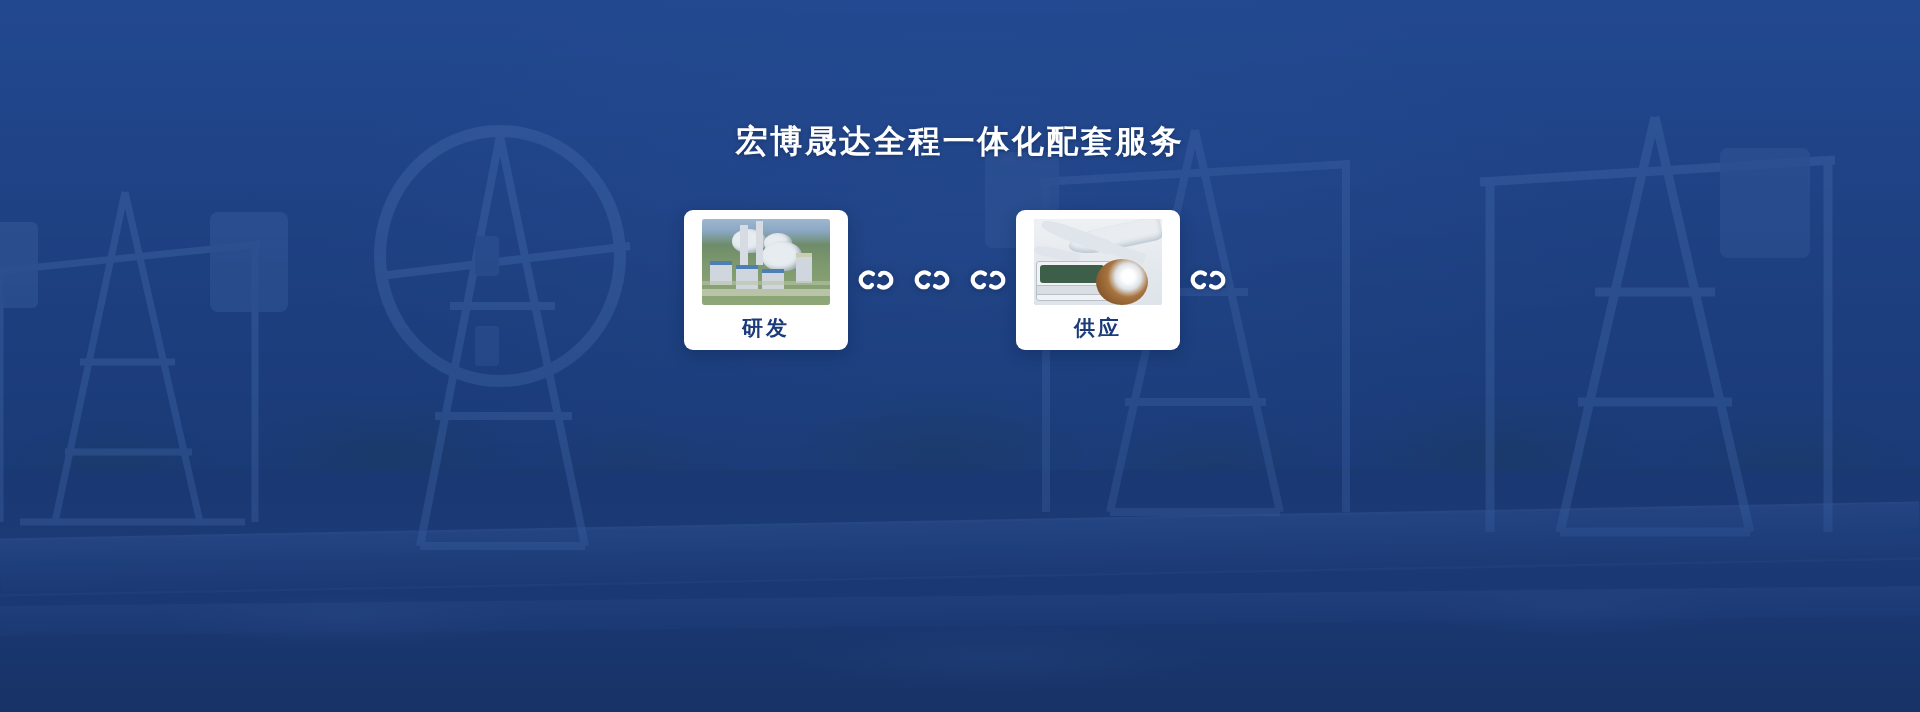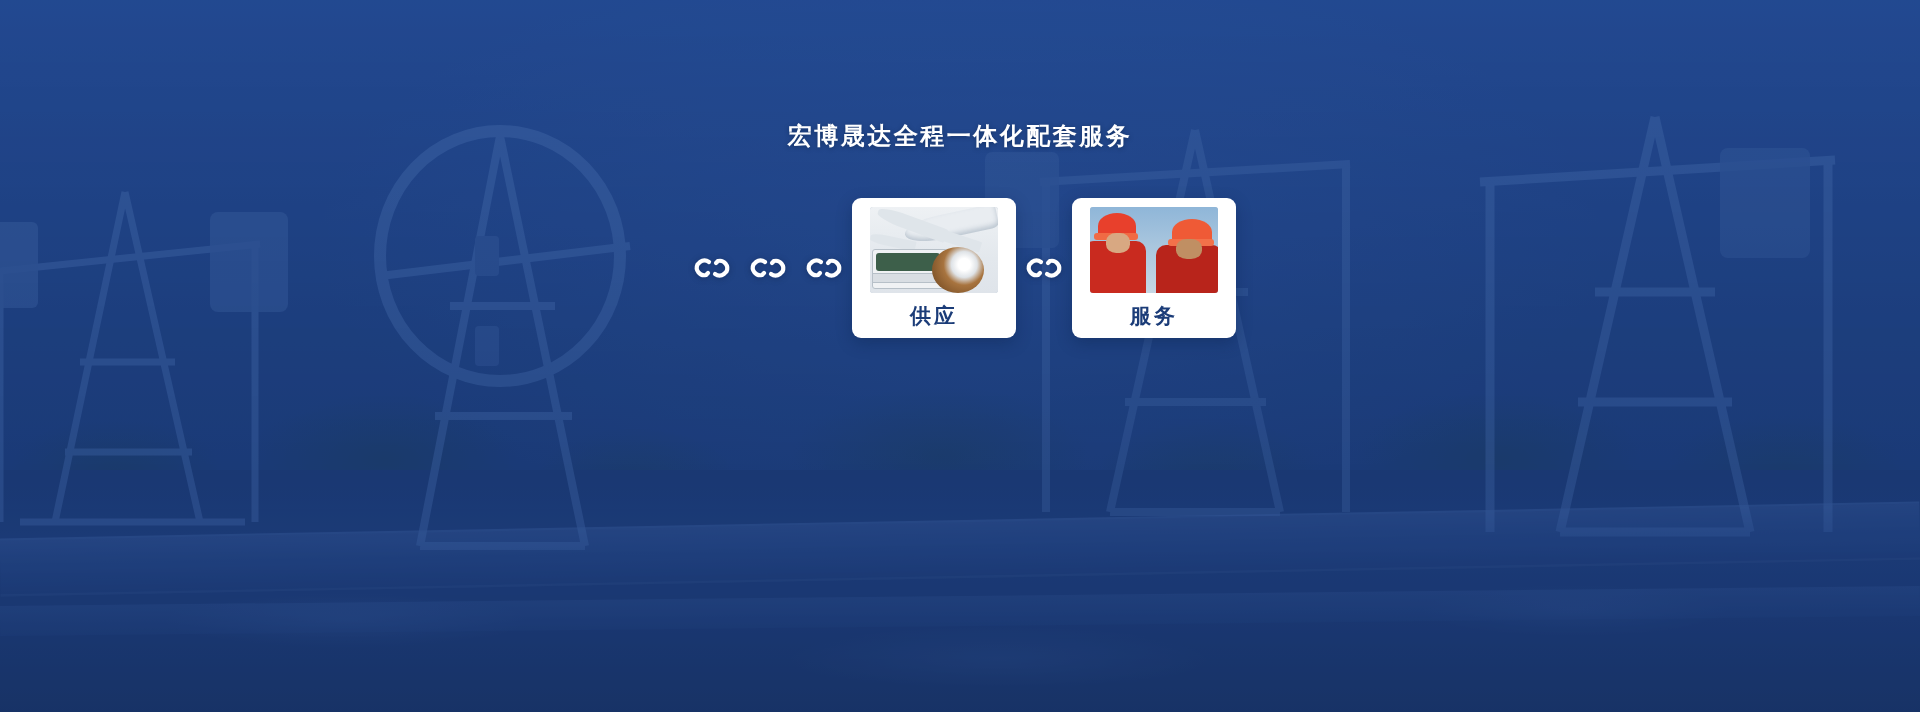--- a/index.html
+++ b/index.html
@@ -87,21 +87,21 @@
   }
 
   
   .content{
     position:relative;z-index:6;width:1920px;height:712px;
     display:flex;flex-direction:column;align-items:center;
   }
 
   .subtitle{
     margin-top:120px;
-    font-size:24px;font-weight:bold;color:#ffffff;
+    font-size:32px;font-weight:bold;color:#ffffff;
     letter-spacing:2.5px;
     text-shadow:0 1px 4px rgba(10,32,70,.55);
     white-space:nowrap;
   }
 
   .title{
     margin-top:20px;
     font-size:66px;font-weight:bold;color:#ffffff;
     letter-spacing:3px;line-height:1.05;
     text-shadow:0 2px 10px rgba(8,28,64,.45);
@@ -243,20 +243,38 @@
     <div class="bg-tint"></div>
     <div class="bg-tint2"></div>
   </div>
 
   <div class="content">
 
     <div class="subtitle">宏博晟达全程一体化配套服务</div>
 
     <div class="chain">
 
+      <div class="card">
+        <div class="card-thumb">
+          <div class="sc-plant">
+            <div class="dome" style="left:30px;top:10px;width:34px;height:24px;"></div>
+            <div class="dome" style="left:62px;top:14px;width:28px;height:20px;"></div>
+            <div class="dome" style="left:60px;top:22px;width:40px;height:30px;"></div>
+            <div class="stack" style="left:38px;top:6px;width:8px;height:40px;"></div>
+            <div class="stack" style="left:54px;top:2px;width:7px;height:44px;"></div>
+            <div class="blk" style="left:8px;top:42px;width:22px;height:20px;"></div>
+            <div class="blk" style="left:34px;top:46px;width:22px;height:20px;"></div>
+            <div class="blk" style="left:60px;top:50px;width:22px;height:20px;"></div>
+            <div class="blk" style="left:94px;top:34px;width:16px;height:26px;border-top-color:#c9cfae;"></div>
+            <div class="road" style="left:0;top:70px;width:128px;height:7px;"></div>
+            <div class="road" style="left:0;top:62px;width:128px;height:4px;opacity:.6;"></div>
+          </div>
+        </div>
+        <div class="card-label">研发</div>
+      </div>
 
       <div class="link-icon">
         <svg width="40" height="26" viewBox="0 0 40 26">
           <g fill="none" stroke="#ffffff" stroke-width="4.2" stroke-linecap="round">
             <path d="M17 7 A7.5 7.5 0 0 0 8 7 L5.5 9.5 A7.5 7.5 0 0 0 14 20 L16 18"></path>
             <path d="M23 19 A7.5 7.5 0 0 0 32 19 L34.5 16.5 A7.5 7.5 0 0 0 26 6 L24 8"></path>
           </g>
         </svg>
       </div>
 
@@ -300,32 +318,16 @@
 
       <div class="link-icon">
         <svg width="40" height="26" viewBox="0 0 40 26">
           <g fill="none" stroke="#ffffff" stroke-width="4.2" stroke-linecap="round">
             <path d="M17 7 A7.5 7.5 0 0 0 8 7 L5.5 9.5 A7.5 7.5 0 0 0 14 20 L16 18"></path>
             <path d="M23 19 A7.5 7.5 0 0 0 32 19 L34.5 16.5 A7.5 7.5 0 0 0 26 6 L24 8"></path>
           </g>
         </svg>
       </div>
 
-      <div class="card">
-        <div class="card-thumb">
-          <div class="sc-work">
-            <div class="body" style="left:-6px;top:34px;width:62px;height:52px;"></div>
-            <div class="helmet" style="left:8px;top:6px;width:38px;height:26px;"></div>
-            <div class="brim" style="left:4px;top:26px;width:44px;height:7px;"></div>
-            <div class="face" style="left:16px;top:26px;width:24px;height:20px;"></div>
-
-            <div class="body2" style="left:66px;top:38px;width:66px;height:48px;"></div>
-            <div class="helmet2" style="left:82px;top:12px;width:40px;height:26px;"></div>
-            <div class="brim" style="left:78px;top:32px;width:46px;height:7px;background:#f2714a;"></div>
-            <div class="face" style="left:86px;top:32px;width:26px;height:20px;background:#c08f63;"></div>
-          </div>
-        </div>
-        <div class="card-label">服务</div>
-      </div>
 
     </div>
   </div>
 </div>
 
 </body></html>

